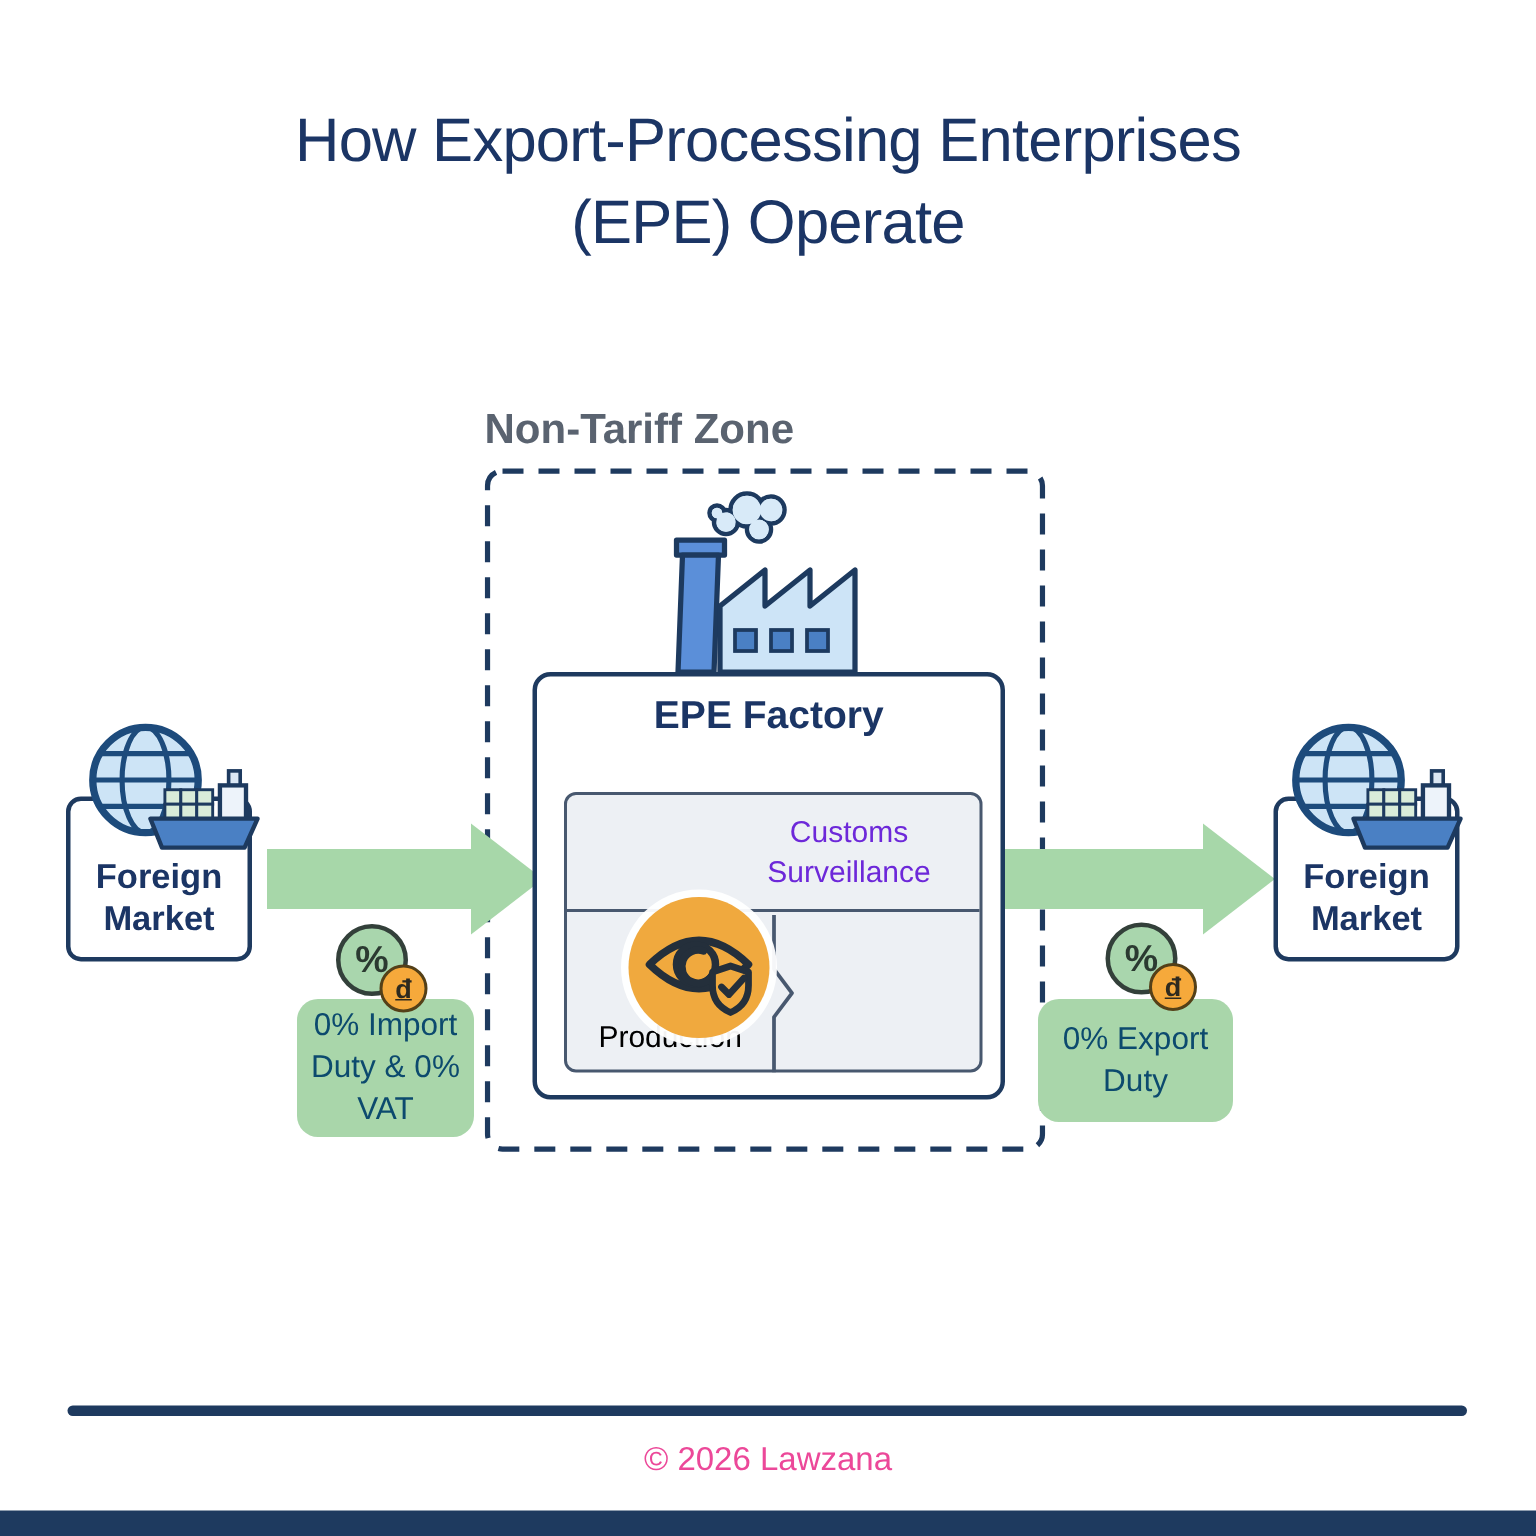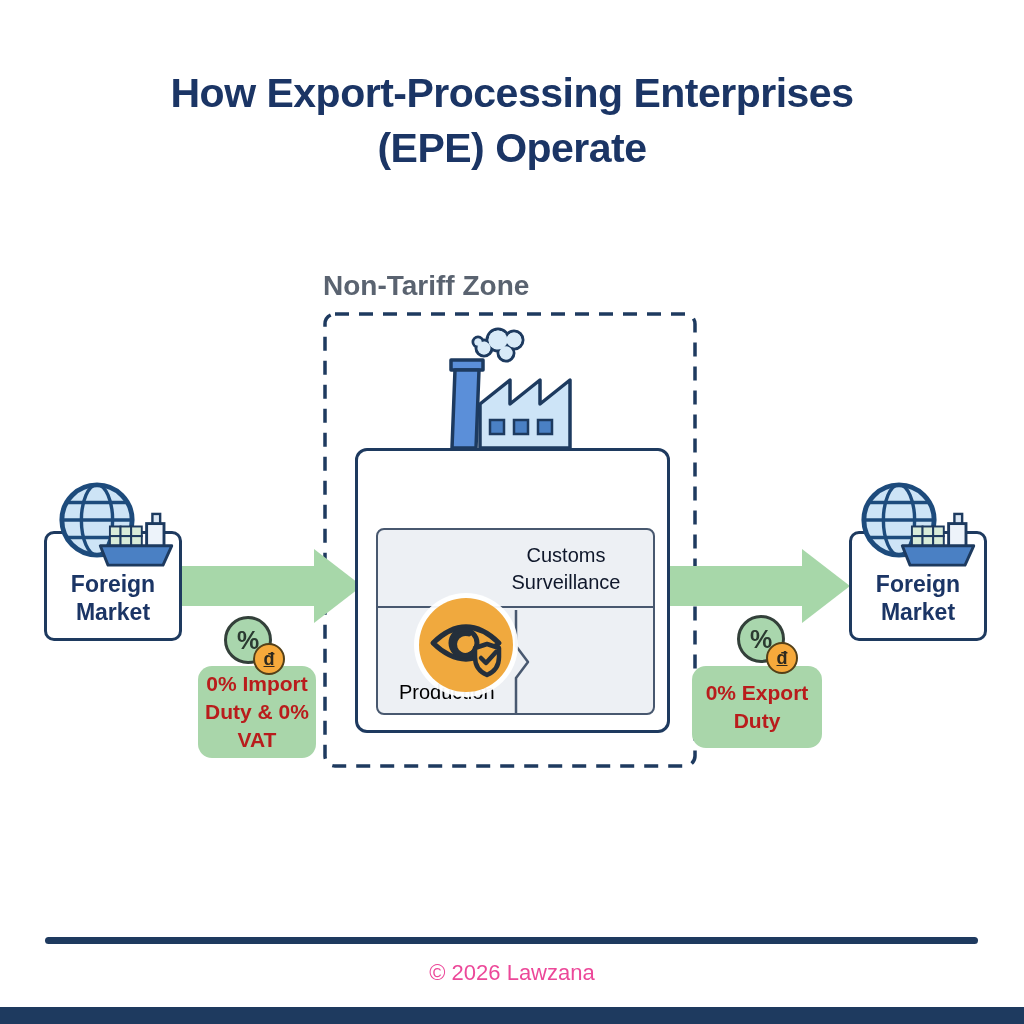--- a/index.html
+++ b/index.html
@@ -2,73 +2,73 @@
 <html><head>
 <meta charset="utf-8">
 <style>
   * { margin:0; padding:0; box-sizing:border-box; }
   html,body { width:1024px; height:1024px; }
   body { font-family:"Liberation Sans", sans-serif; background:#ffffff; position:relative; overflow:hidden; }
   .abs { position:absolute; }
 
   
   .title { left:0; top:66px; width:1024px; text-align:center; color:#1b3565;
-           font-size:41px; font-weight:bold; line-height:1.33; letter-spacing:-0.5px; }
+           font-size:41px; font-weight:normal; line-height:1.33; letter-spacing:-0.5px; }
 
   
   .zone-label { left:323px; top:270px; width:374px; text-align:left;
                 color:#5a6370; font-size:28px; font-weight:bold; }
   .zone-box { left:323px; top:312px; width:374px; height:456px; }
 
   
   .factory-icon { left:440px; top:326px; }
 
   
   .epe-box { left:355px; top:448px; width:315px; height:285px; background:#ffffff;
              border:3px solid #1e3a5f; border-radius:12px; }
   .epe-title { left:0; top:10px; width:100%; text-align:center; color:#1b3565;
                font-size:26px; font-weight:bold; }
   .panel { left:18px; top:77px; width:279px; height:187px; background:#edf0f4;
            border:2.5px solid #48586f; border-radius:8px; }
   .panel-top { left:0; top:0; width:100%; height:78px; border-bottom:2.5px solid #48586f; }
   .customs-label { left:108px; top:12px; width:160px; text-align:center;
-                   color:#0f172a; font-size:20px; line-height:1.35; }
+                   color:#6d28d9; font-size:20px; line-height:1.35; }
   .panel-cell { top:80px; width:50%; height:104px; display:flex; flex-direction:column;
                 align-items:center; justify-content:space-between; padding:8px 0 10px; }
   .cell-left { left:0; } .cell-right { left:50%; }
   .cell-label { color:#000000; font-size:20px; }
   .chevron-divider { left:calc(50% - 15px); top:80px; }
 
   
   .eye-badge { left:41px; top:68px; width:94px; height:94px; border-radius:50%;
                background:#f0a93e; box-shadow:0 0 0 5px rgba(255,255,255,0.95);
                display:flex; align-items:center; justify-content:center; }
 
   
-  .market-box { top:531px; width:138px; height:110px; background:#ffffff;
+  .market-box { top:531px; width:124px; height:110px; background:#ffffff;
                 border:3px solid #1e3a5f; border-radius:10px; display:flex;
                 align-items:flex-end; justify-content:center; padding-bottom:12px; }
   .market-label { text-align:center; color:#1b3565; font-size:23px; font-weight:bold; line-height:1.22; }
 
   
   .arrow-shaft { top:566px; width:136px; height:40px; background:#a7d7a9; }
   .arrow-head { top:549px; width:0; height:0; border-top:37px solid transparent;
                 border-bottom:37px solid transparent; border-left:48px solid #a7d7a9; }
 
   
   .pct-coin { width:48px; height:48px; border-radius:50%; background:#a9d6ad;
               border:3px solid #33403a; display:flex; align-items:center; justify-content:center;
               color:#2b3a31; font-size:25px; font-weight:bold; z-index:5; }
   .dong-coin { width:32px; height:32px; border-radius:50%; background:#f6a93b;
                border:2.5px solid #544018; display:flex; align-items:center; justify-content:center;
                color:#2e2a1f; font-size:18px; font-weight:bold; text-decoration:underline; z-index:6; }
 
   
-  .benefit { background:#a9d6aa; border-radius:14px; color:#b91c1c; font-size:21px;
-             line-height:1.34; font-weight:700; text-align:center; padding:10px 0;
+  .benefit { background:#a9d6aa; border-radius:14px; color:#0c4a6e; font-size:21px;
+             line-height:1.34; font-weight:400; text-align:center; padding:10px 0;
              display:flex; align-items:center; justify-content:center; }
   .benefit-import { left:198px; top:666px; width:118px; height:92px; }
   .benefit-export { left:692px; top:666px; width:130px; height:82px; }
 
   
   .footer-line { left:45px; top:937px; width:933px; height:7px; background:#1e3a5f; border-radius:4px; }
   .footer-text { left:0; top:960px; width:1024px; text-align:center; color:#ec4899; font-size:22px; }
   .footer-bar { left:0; top:1007px; width:1024px; height:17px; background:#1e3a5f; }
 </style>
 </head>
@@ -110,20 +110,21 @@
   </g>
   <polygon points="40,122 40,78 70,54 70,78 100,54 100,78 130,54 130,122" fill="#cde4f7" stroke="#1d3a5f" stroke-width="3.5" stroke-linejoin="round"></polygon>
   <g fill="#4a80c4" stroke="#1d3a5f" stroke-width="2.5">
     <rect x="50" y="94" width="14" height="14"></rect>
       <rect x="74" y="94" width="14" height="14"></rect>
       <rect x="98" y="94" width="14" height="14"></rect>
   </g>
 </svg>
 
 <div class="abs epe-box">
+  <div class="abs epe-title">EPE Factory</div>
 
   <div class="abs panel">
     <div class="abs panel-top">
       <div class="abs customs-label">Customs Surveillance</div>
     </div>
 
     <div class="abs panel-cell cell-left">
       <svg viewBox="0 0 64 64" width="58" height="58">
         <g fill="#4a80c4" stroke="#1d3a5f" stroke-width="3" stroke-linejoin="round">
           <rect x="25" y="3" width="14" height="58" rx="4"></rect>

